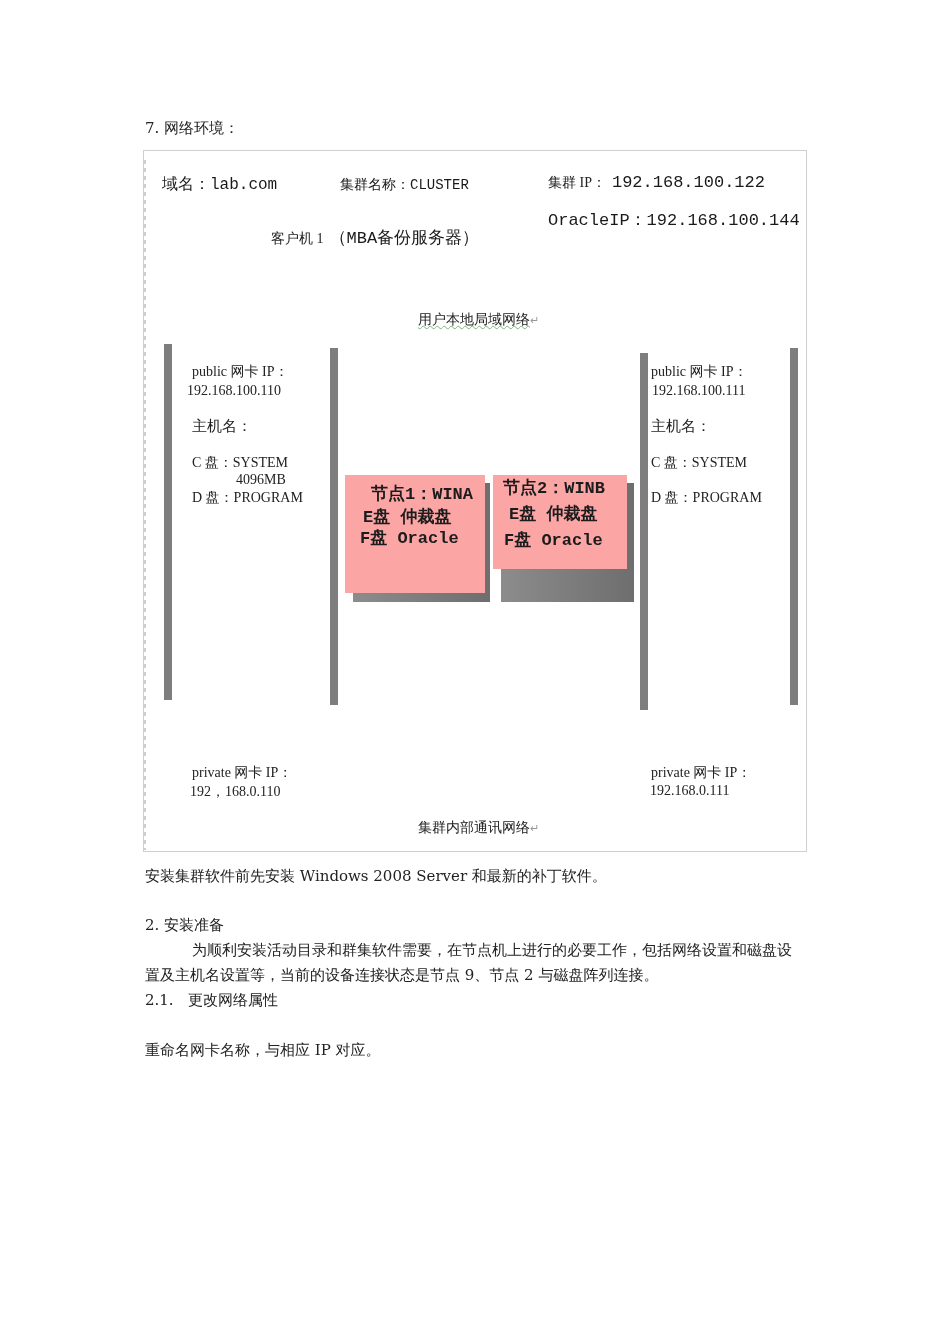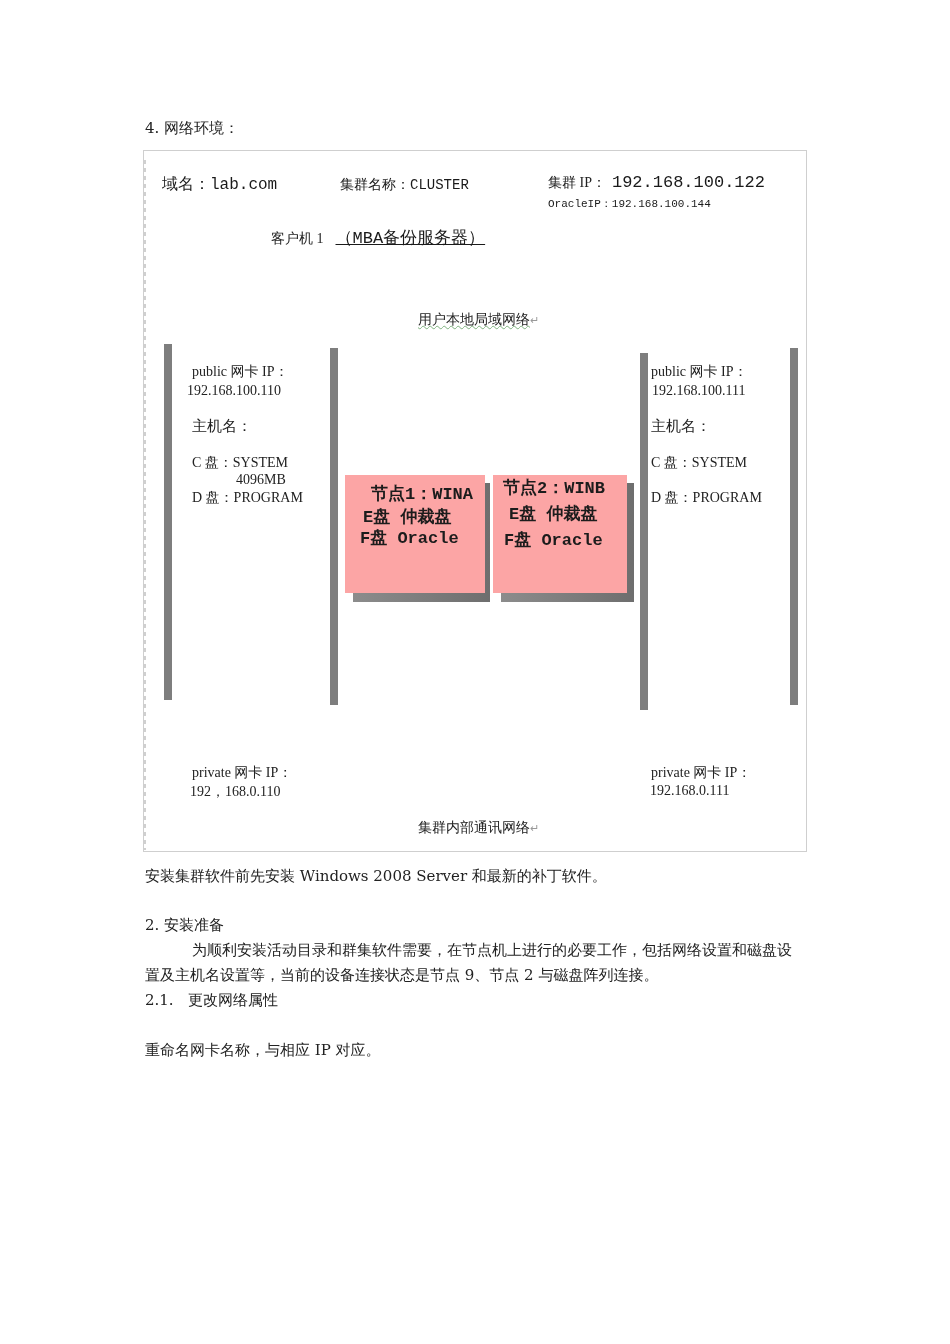--- a/index.html
+++ b/index.html
@@ -18,34 +18,34 @@
   .box { position:absolute; background:#fca5a5; }
   .shadow { position:absolute; background:linear-gradient(90deg,#8c8c8c,#6e6e6e); }
   .boxtext { font-family:"Liberation Mono","DejaVu Sans Mono",monospace; font-size:17px; line-height:22px; color:#1c1c1c; font-weight:bold; }
   .netlabel { font-family:Liberation Serif, serif; font-size:14px; color:#222; }
   .squiggle { text-decoration:underline wavy #7fb27f; text-decoration-thickness:1px; }
   .ret { color:#999; font-size:11px; }
 </style>
 </head>
 <body>
 
-<div class="abs p" style="left:145px;top:118px;">4.  网络环境：</div>
+<div class="abs p" style="left:145px;top:118px;">7.  网络环境：</div>
 
 <div class="frame"></div>
 <div class="dots"></div>
 
 <div class="abs mono" style="left:162px;top:174px;font-size:16px;">域名：lab.com</div>
 <div class="abs" style="left:340px;top:176px;font-size:14px;"><span class="mono">集群名称：CLUSTER</span></div>
 <div class="abs" style="left:548px;top:172px;">
   <span class="dg">集群 IP：</span><span class="mono" style="font-size:17px;margin-left:6px;">192.168.100.122</span>
 </div>
-<div class="abs mono" style="left:548px;top:196px;font-size:11px;">OracleIP：192.168.100.144</div>
+<div class="abs mono" style="left:548px;top:208px;font-size:17px;">OracleIP：192.168.100.144</div>
 
 <div class="abs" style="left:271px;top:226px;">
-  <span class="dg">客户机 1</span><span class="mono" style="font-size:17px;margin-left:12px;text-decoration:underline;">（MBA备份服务器）</span>
+  <span class="dg">客户机 1</span><span class="mono" style="font-size:17px;margin-left:6px;">（MBA备份服务器）</span>
 </div>
 
 <div class="abs netlabel" style="left:418px;top:311px;">
   <span class="squiggle">用户本地局域网络</span><span class="ret">↵</span>
 </div>
 
 <div class="bar" style="left:164px;top:344px;height:356px;"></div>
 <div class="bar" style="left:330px;top:348px;height:357px;"></div>
 <div class="bar" style="left:640px;top:353px;height:357px;"></div>
 <div class="bar" style="left:790px;top:348px;height:357px;"></div>
@@ -64,21 +64,21 @@
 <div class="abs dg" style="left:651px;top:489px;">D 盘：PROGRAM</div>
 
 <div class="shadow" style="left:353px;top:483px;width:137px;height:119px;"></div>
 <div class="box" style="left:345px;top:475px;width:140px;height:118px;">
   <div class="abs boxtext" style="left:26px;top:9px;">节点1：WINA</div>
   <div class="abs boxtext" style="left:18px;top:32px;">E盘 仲裁盘</div>
   <div class="abs boxtext" style="left:15px;top:53px;">F盘 Oracle</div>
 </div>
 
 <div class="shadow" style="left:501px;top:483px;width:133px;height:119px;"></div>
-<div class="box" style="left:493px;top:475px;width:134px;height:118px;">
+<div class="box" style="left:493px;top:475px;width:134px;height:94px;">
   <div class="abs boxtext" style="left:10px;top:3px;">节点2：WINB</div>
   <div class="abs boxtext" style="left:16px;top:29px;">E盘 仲裁盘</div>
   <div class="abs boxtext" style="left:11px;top:55px;">F盘 Oracle</div>
 </div>
 
 <div class="abs dg" style="left:192px;top:764px;">private 网卡 IP：</div>
 <div class="abs dg" style="left:190px;top:783px;">192，168.0.110</div>
 <div class="abs dg" style="left:651px;top:764px;">private 网卡 IP：</div>
 <div class="abs dg" style="left:650px;top:783px;">192.168.0.111</div>
 

